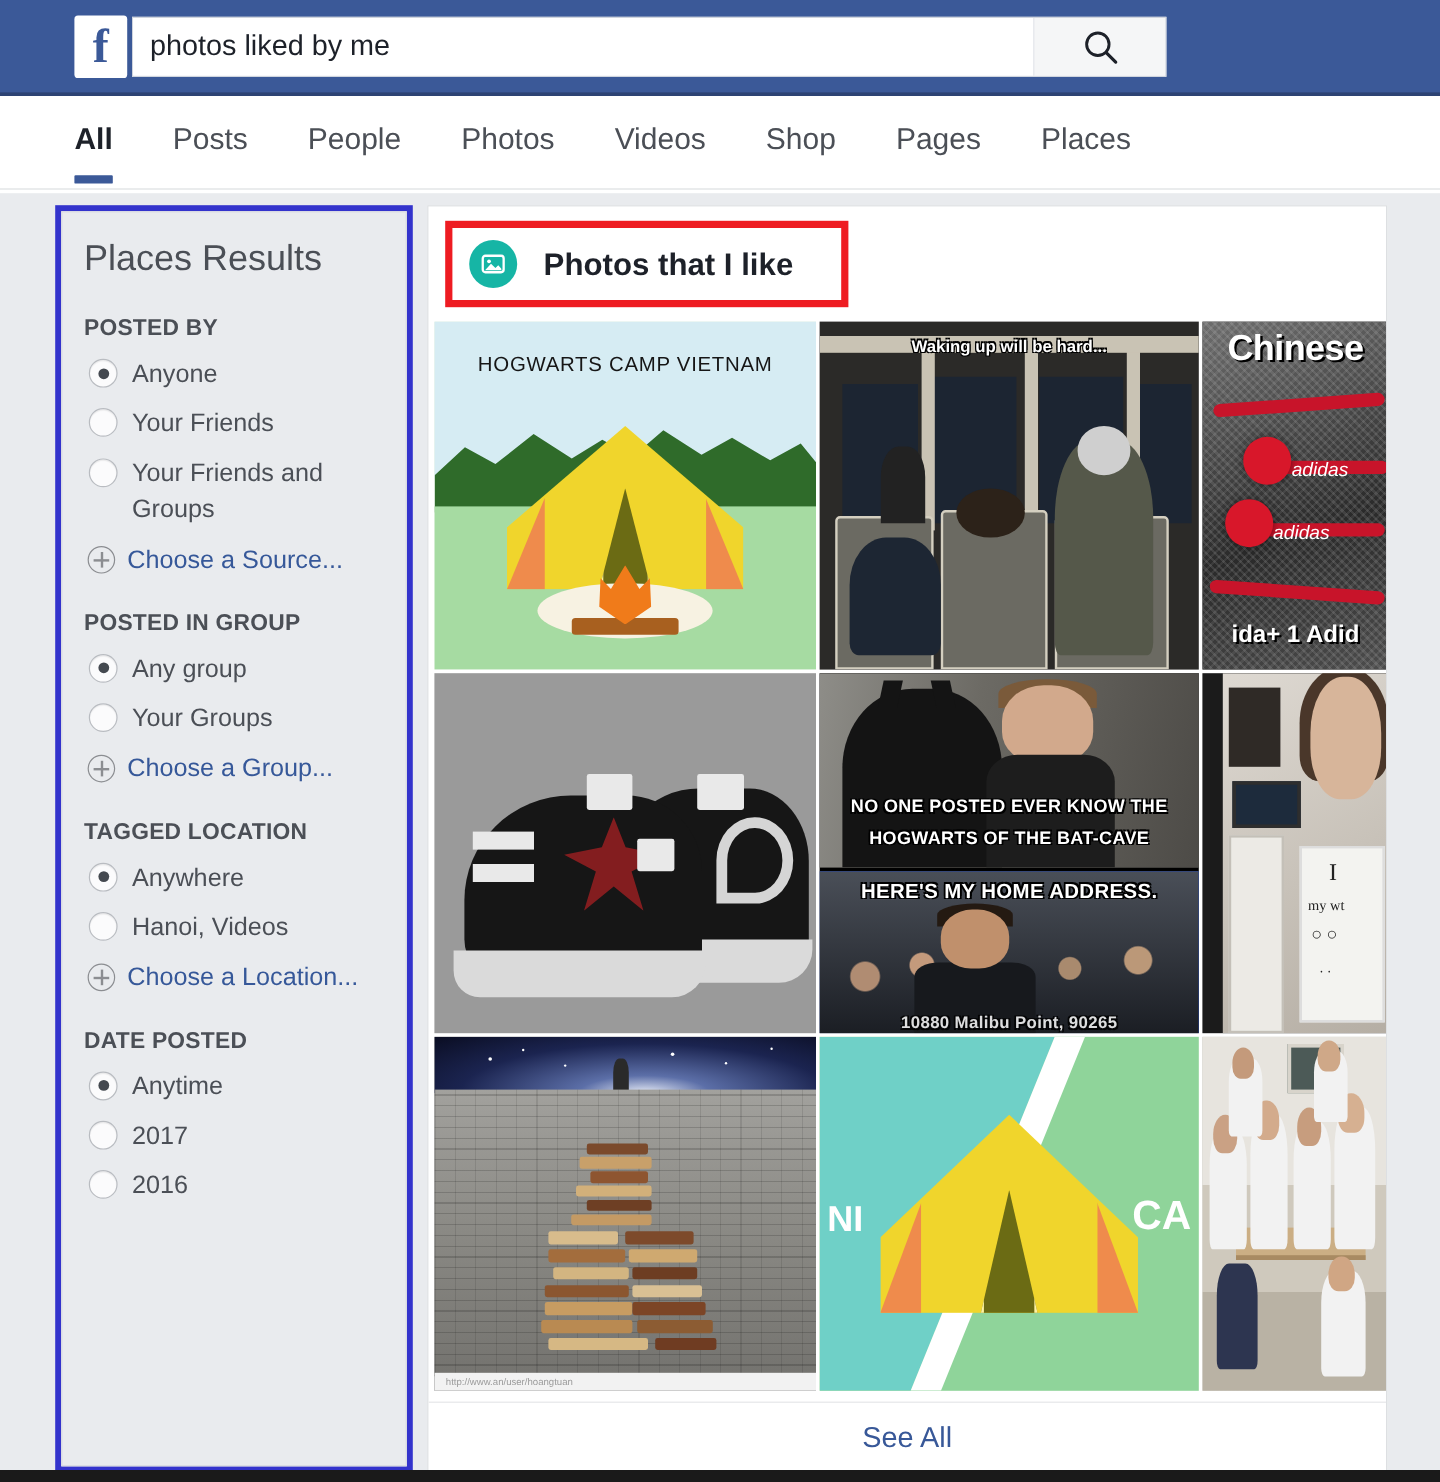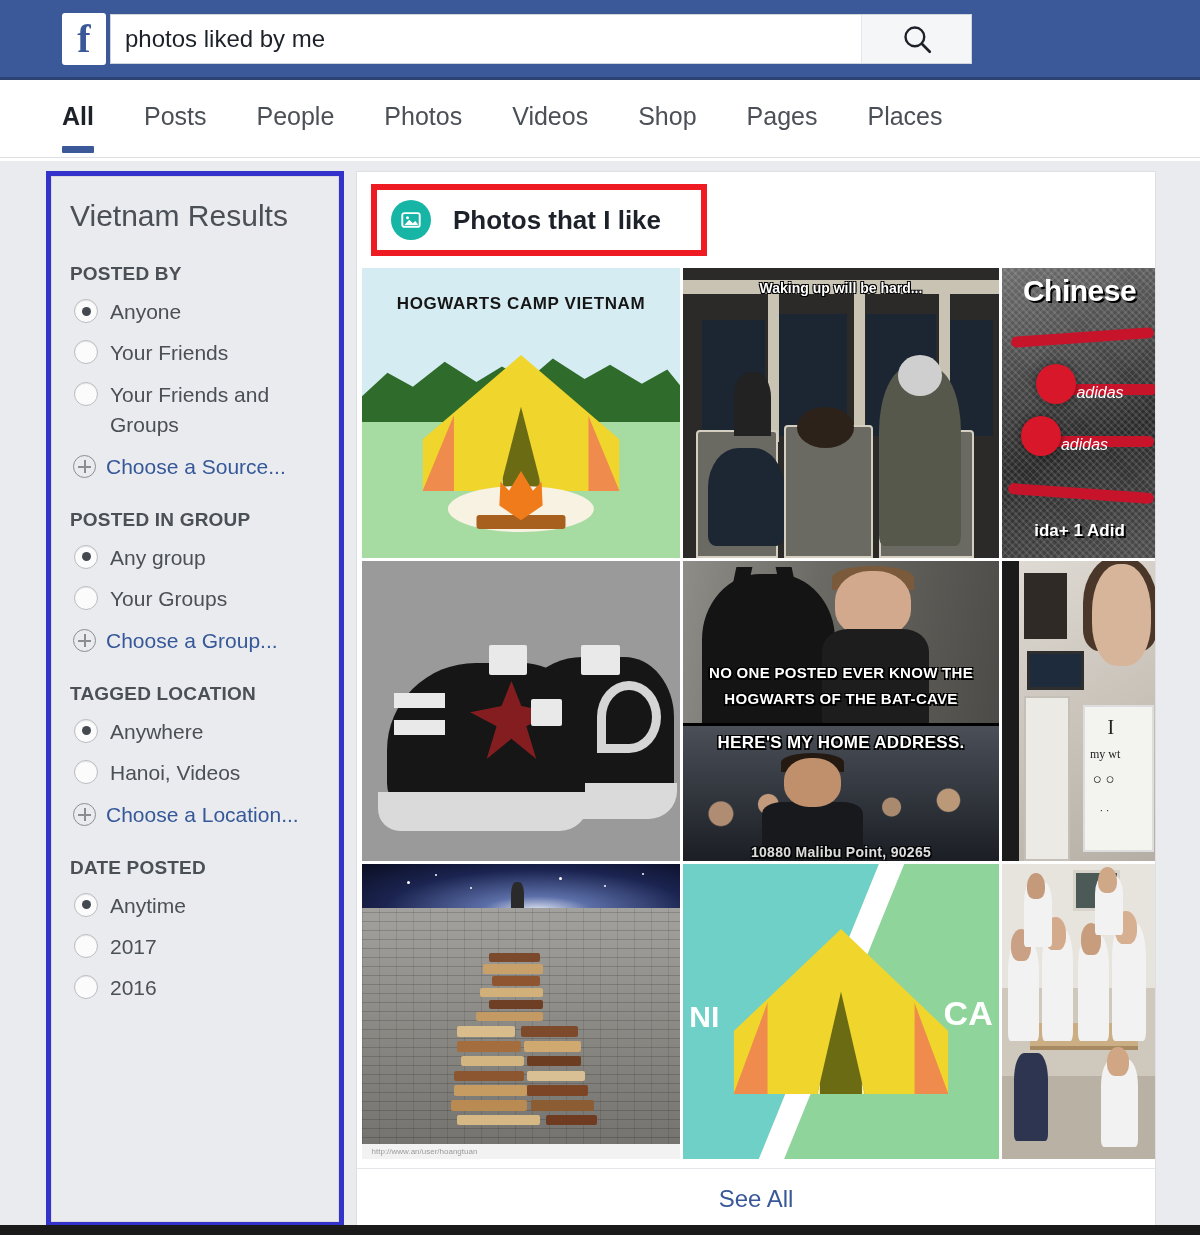--- a/index.html
+++ b/index.html
@@ -190,21 +190,21 @@
   .p-camp{ background:#dff0e0; position:relative; }
   .camp-sky{ position:absolute; inset:0 0 55% 0; background:#d6ecf3; }
   .camp-mtn{
     position:absolute; left:0; right:0; top:28%; height:27%;
     background:#2f6b2a;
     clip-path: polygon(0% 60%, 8% 30%, 16% 48%, 26% 16%, 36% 42%, 44% 22%, 52% 40%, 60% 12%, 70% 38%, 78% 20%, 88% 44%, 96% 26%, 100% 46%, 100% 100%, 0% 100%);
   }
   .camp-ground{ position:absolute; left:0; right:0; top:53%; bottom:0; background:#a6dba2; }
   .camp-title{
     position:absolute; top:9%; left:0; right:0; text-align:center;
-    font-size:17px; font-weight:bold; color:#161616; letter-spacing:.6px;
+    font-size:17px; font-weight:normal; color:#161616; letter-spacing:.6px;
   }
   .tent{
     position:absolute; left:50%; transform:translateX(-50%);
     top:30%; width:62%; height:47%;
   }
   .tent-body{
     position:absolute; inset:0;
     background:#f0d52c;
     clip-path: polygon(50% 0%, 100% 62%, 100% 100%, 0% 100%, 0% 62%);
   }
@@ -264,21 +264,21 @@
       linear-gradient(160deg,#6d6d6d,#2a2a2a 60%,#4d4d4d);
   }
   .chin-top{
     position:absolute; top:2%; left:0; right:0; text-align:center;
     color:#ffffff; font-size:30px; font-weight:bold;
     font-family:"Liberation Sans", sans-serif;
     text-shadow:2px 2px 0 #000; letter-spacing:-.5px;
   }
   .chin-bot{
     position:absolute; bottom:6%; left:0; right:0; text-align:center;
-    color:#ffffff; font-size:17px; font-weight:bold;
+    color:#ffffff; font-size:20px; font-weight:bold;
     text-shadow:2px 2px 0 #000;
   }
   .bud{
     position:absolute; width:40px; height:40px; border-radius:50%;
     background:#d8172a; box-shadow:0 0 8px rgba(0,0,0,.5);
   }
   .cord{
     position:absolute; height:11px; background:#c8142a; border-radius:6px;
   }
   .bud-label{
@@ -511,21 +511,21 @@
   <div class="tab">Places</div>
   <div class="tabrow-border"></div>
 </div>
 
 <div class="page">
 
   <div class="sidebar-outer">
     <div class="sidebar-hl">
       <div class="sidebar-inner">
 
-        <div class="filter-title">Vietnam Results</div>
+        <div class="filter-title">Places Results</div>
 
         <div class="sec">
           <div class="sec-head">POSTED BY</div>
           <div class="opt">
             <span class="radio on"></span>
             <span class="opt-label">Anyone</span>
           </div>
           <div class="opt">
             <span class="radio"></span>
             <span class="opt-label">Your Friends</span>

